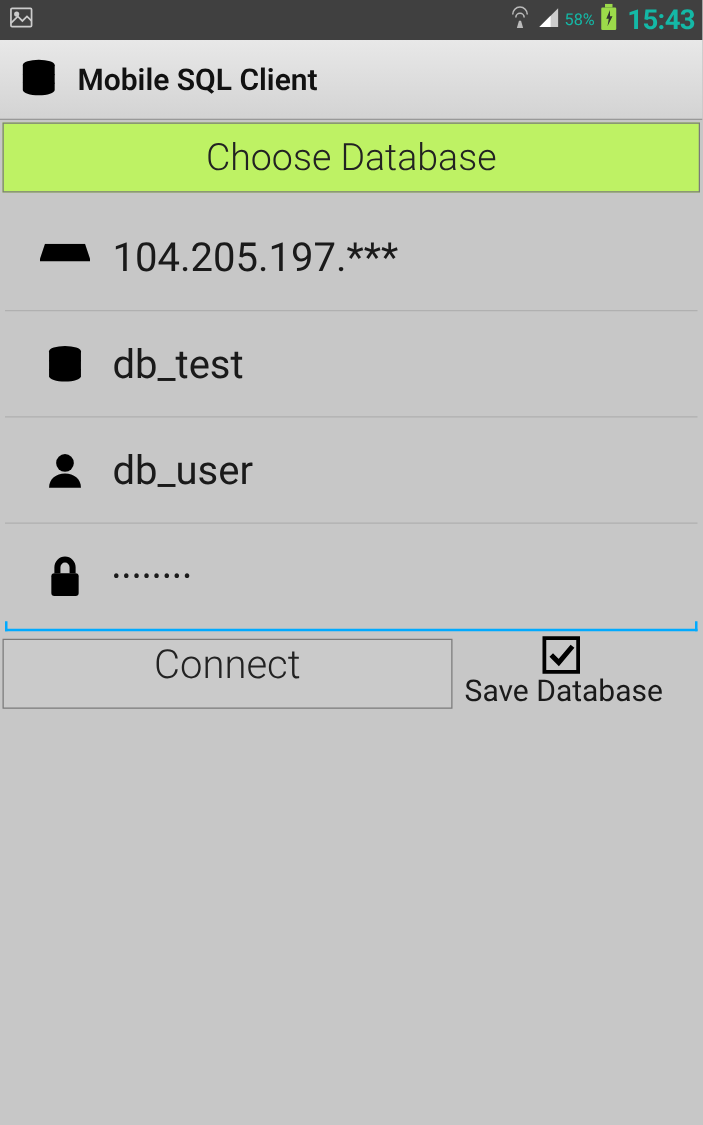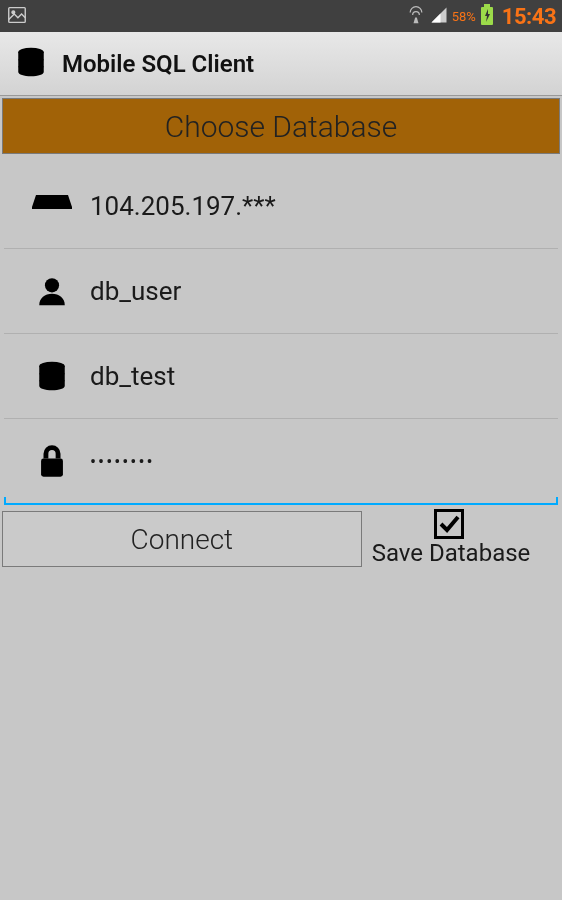--- a/index.html
+++ b/index.html
@@ -10,21 +10,21 @@
     }
     body {
       width: 562px;
       height: 900px;
       background: #c7c7c7;
       overflow: hidden;
     }
     .status-bar {
       height: 32px;
       background: #404040;
-      color: #f97316;
+      color: #14b8a6;
       display: flex;
       align-items: center;
       padding: 0 6px;
       font-size: 14px;
     }
     .status-left {
       display: flex;
       align-items: center;
     }
     .status-right {
@@ -53,21 +53,21 @@
     .app-title {
       font-size: 24px;
       font-weight: 600;
       color: #111;
       margin-left: 14px;
     }
     .choose-btn {
       width: calc(100% - 4px);
       margin: 2px;
       height: 56px;
-      background: #a16207;
+      background: #bef264;
       border: 1px solid #7a7a7a;
       font-size: 30px;
       font-weight: 300;
       color: #222;
       display: flex;
       align-items: center;
       justify-content: center;
       cursor: pointer;
     }
     .form {
@@ -95,41 +95,41 @@
     .field.active::after { right: 0; }
     .field-icon {
       width: 40px;
       height: 40px;
       display: flex;
       align-items: center;
       justify-content: center;
       flex-shrink: 0;
     }
     .field-value {
-      font-size: 26px;
+      font-size: 32px;
       color: #1a1a1a;
       margin-left: 18px;
       font-weight: 400;
     }
     .action-row {
       display: flex;
       align-items: stretch;
       margin-top: 4px;
     }
     .connect-btn {
       width: 64%;
       height: 56px;
       margin: 2px;
       background: #cacaca;
       border: 1px solid #7a7a7a;
-      font-size: 28px;
+      font-size: 32px;
       font-weight: 300;
       color: #222;
       display: flex;
-      align-items: center;
+      align-items: flex-start;
       justify-content: center;
       cursor: pointer;
     }
     .save-db {
       display: flex;
       align-items: center;
       padding-left: 8px;
       white-space: nowrap;
       flex-direction: column;
     }
@@ -209,39 +209,39 @@
       <svg width="40" height="22" viewBox="0 0 40 22" fill="#000">
           <path d="M4 0 L36 0 L40 12 L40 14 L0 14 L0 12 Z"></path>
         </svg>
     </span>
     <span class="field-value">104.205.197.***</span>
   </div>
 
   <div class="field">
     <span class="field-icon">
       <svg width="34" height="34" viewBox="0 0 24 24" fill="#000">
-          <circle cx="12" cy="8" r="5"></circle>
-          <path d="M3 22 c0-5 4-8 9-8 s9 3 9 8 Z"></path>
-        </svg>
-    </span>
-    <span class="field-value">db_user</span>
-  </div>
-
-  <div class="field">
-    <span class="field-icon">
-      <svg width="34" height="34" viewBox="0 0 24 24" fill="#000">
           <ellipse cx="12" cy="5" rx="9" ry="3"></ellipse>
           <path d="M3 5 v5 c0 1.66 4.03 3 9 3 s9-1.34 9-3 V5"></path>
           <path d="M3 10 v5 c0 1.66 4.03 3 9 3 s9-1.34 9-3 V10"></path>
           <path d="M3 15 v4 c0 1.66 4.03 3 9 3 s9-1.34 9-3 V15"></path>
         </svg>
     </span>
     <span class="field-value">db_test</span>
   </div>
 
+  <div class="field">
+    <span class="field-icon">
+      <svg width="34" height="34" viewBox="0 0 24 24" fill="#000">
+          <circle cx="12" cy="8" r="5"></circle>
+          <path d="M3 22 c0-5 4-8 9-8 s9 3 9 8 Z"></path>
+        </svg>
+    </span>
+    <span class="field-value">db_user</span>
+  </div>
+
   <div class="field active">
     <span class="field-icon">
       <svg width="30" height="34" viewBox="0 0 24 28" fill="#000">
           <rect x="3" y="12" width="18" height="15" rx="2"></rect>
           <path d="M7 12 V8 a5 5 0 0110 0 V12" fill="none" stroke="#000" stroke-width="4"></path>
         </svg>
     </span>
     <span class="field-value" style="letter-spacing:2px;font-size:18px">••••••••</span>
   </div>
 

